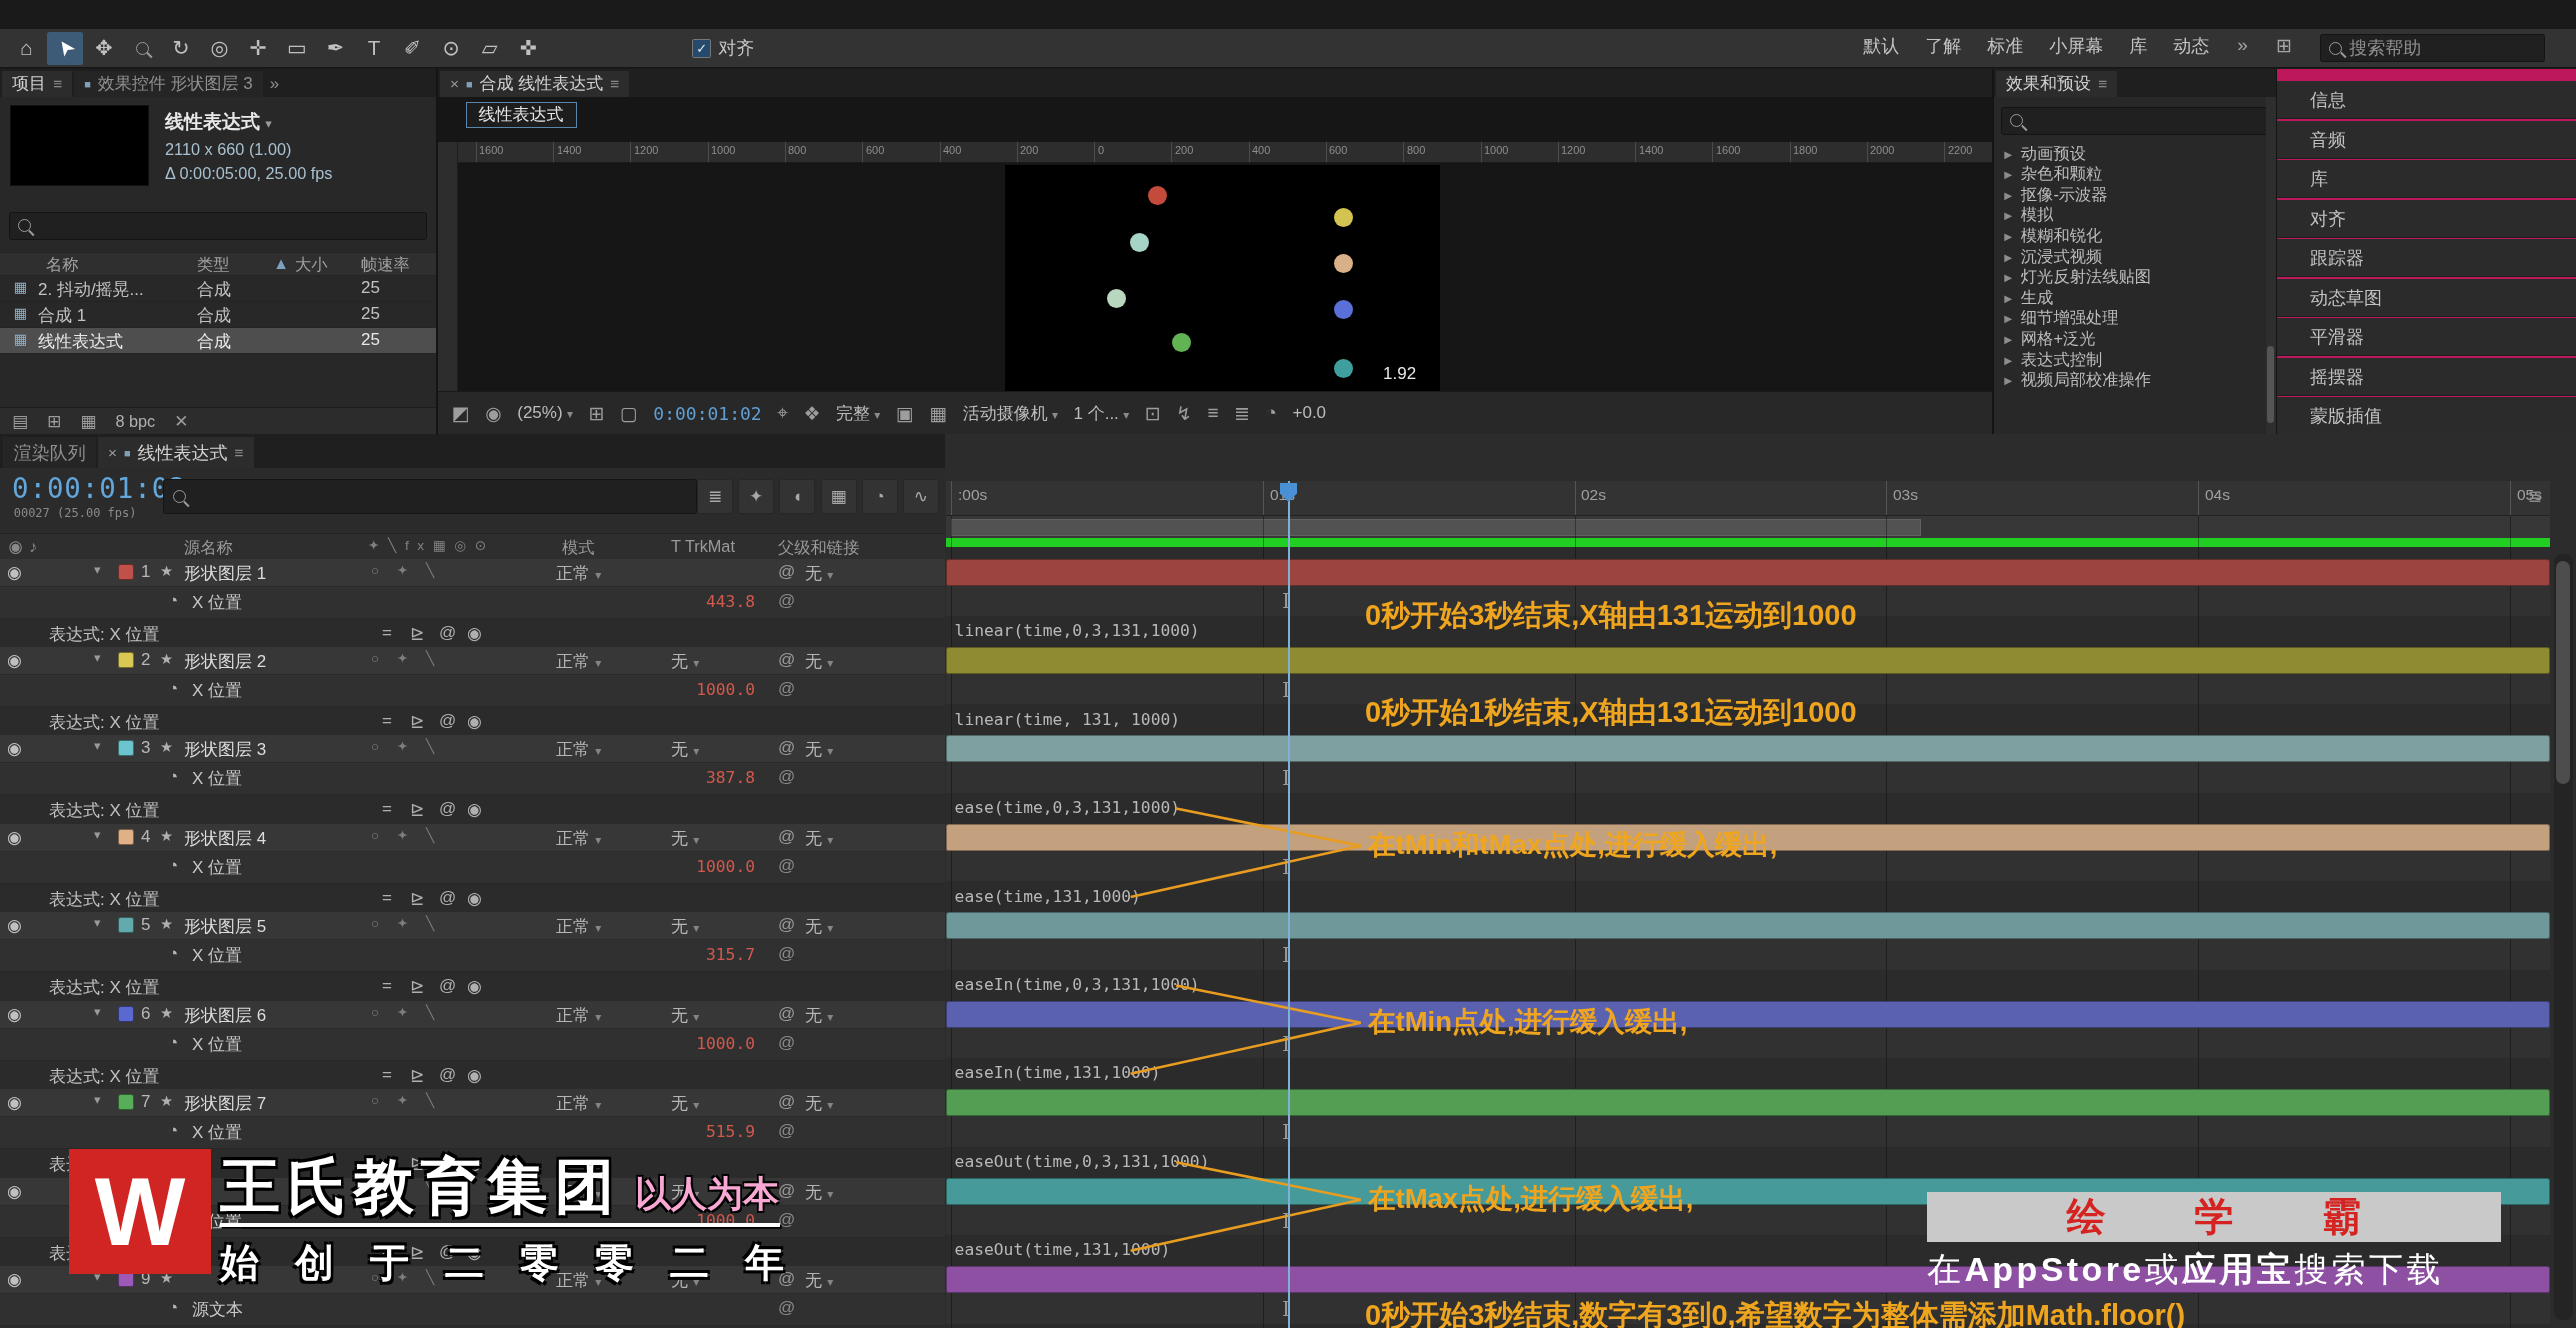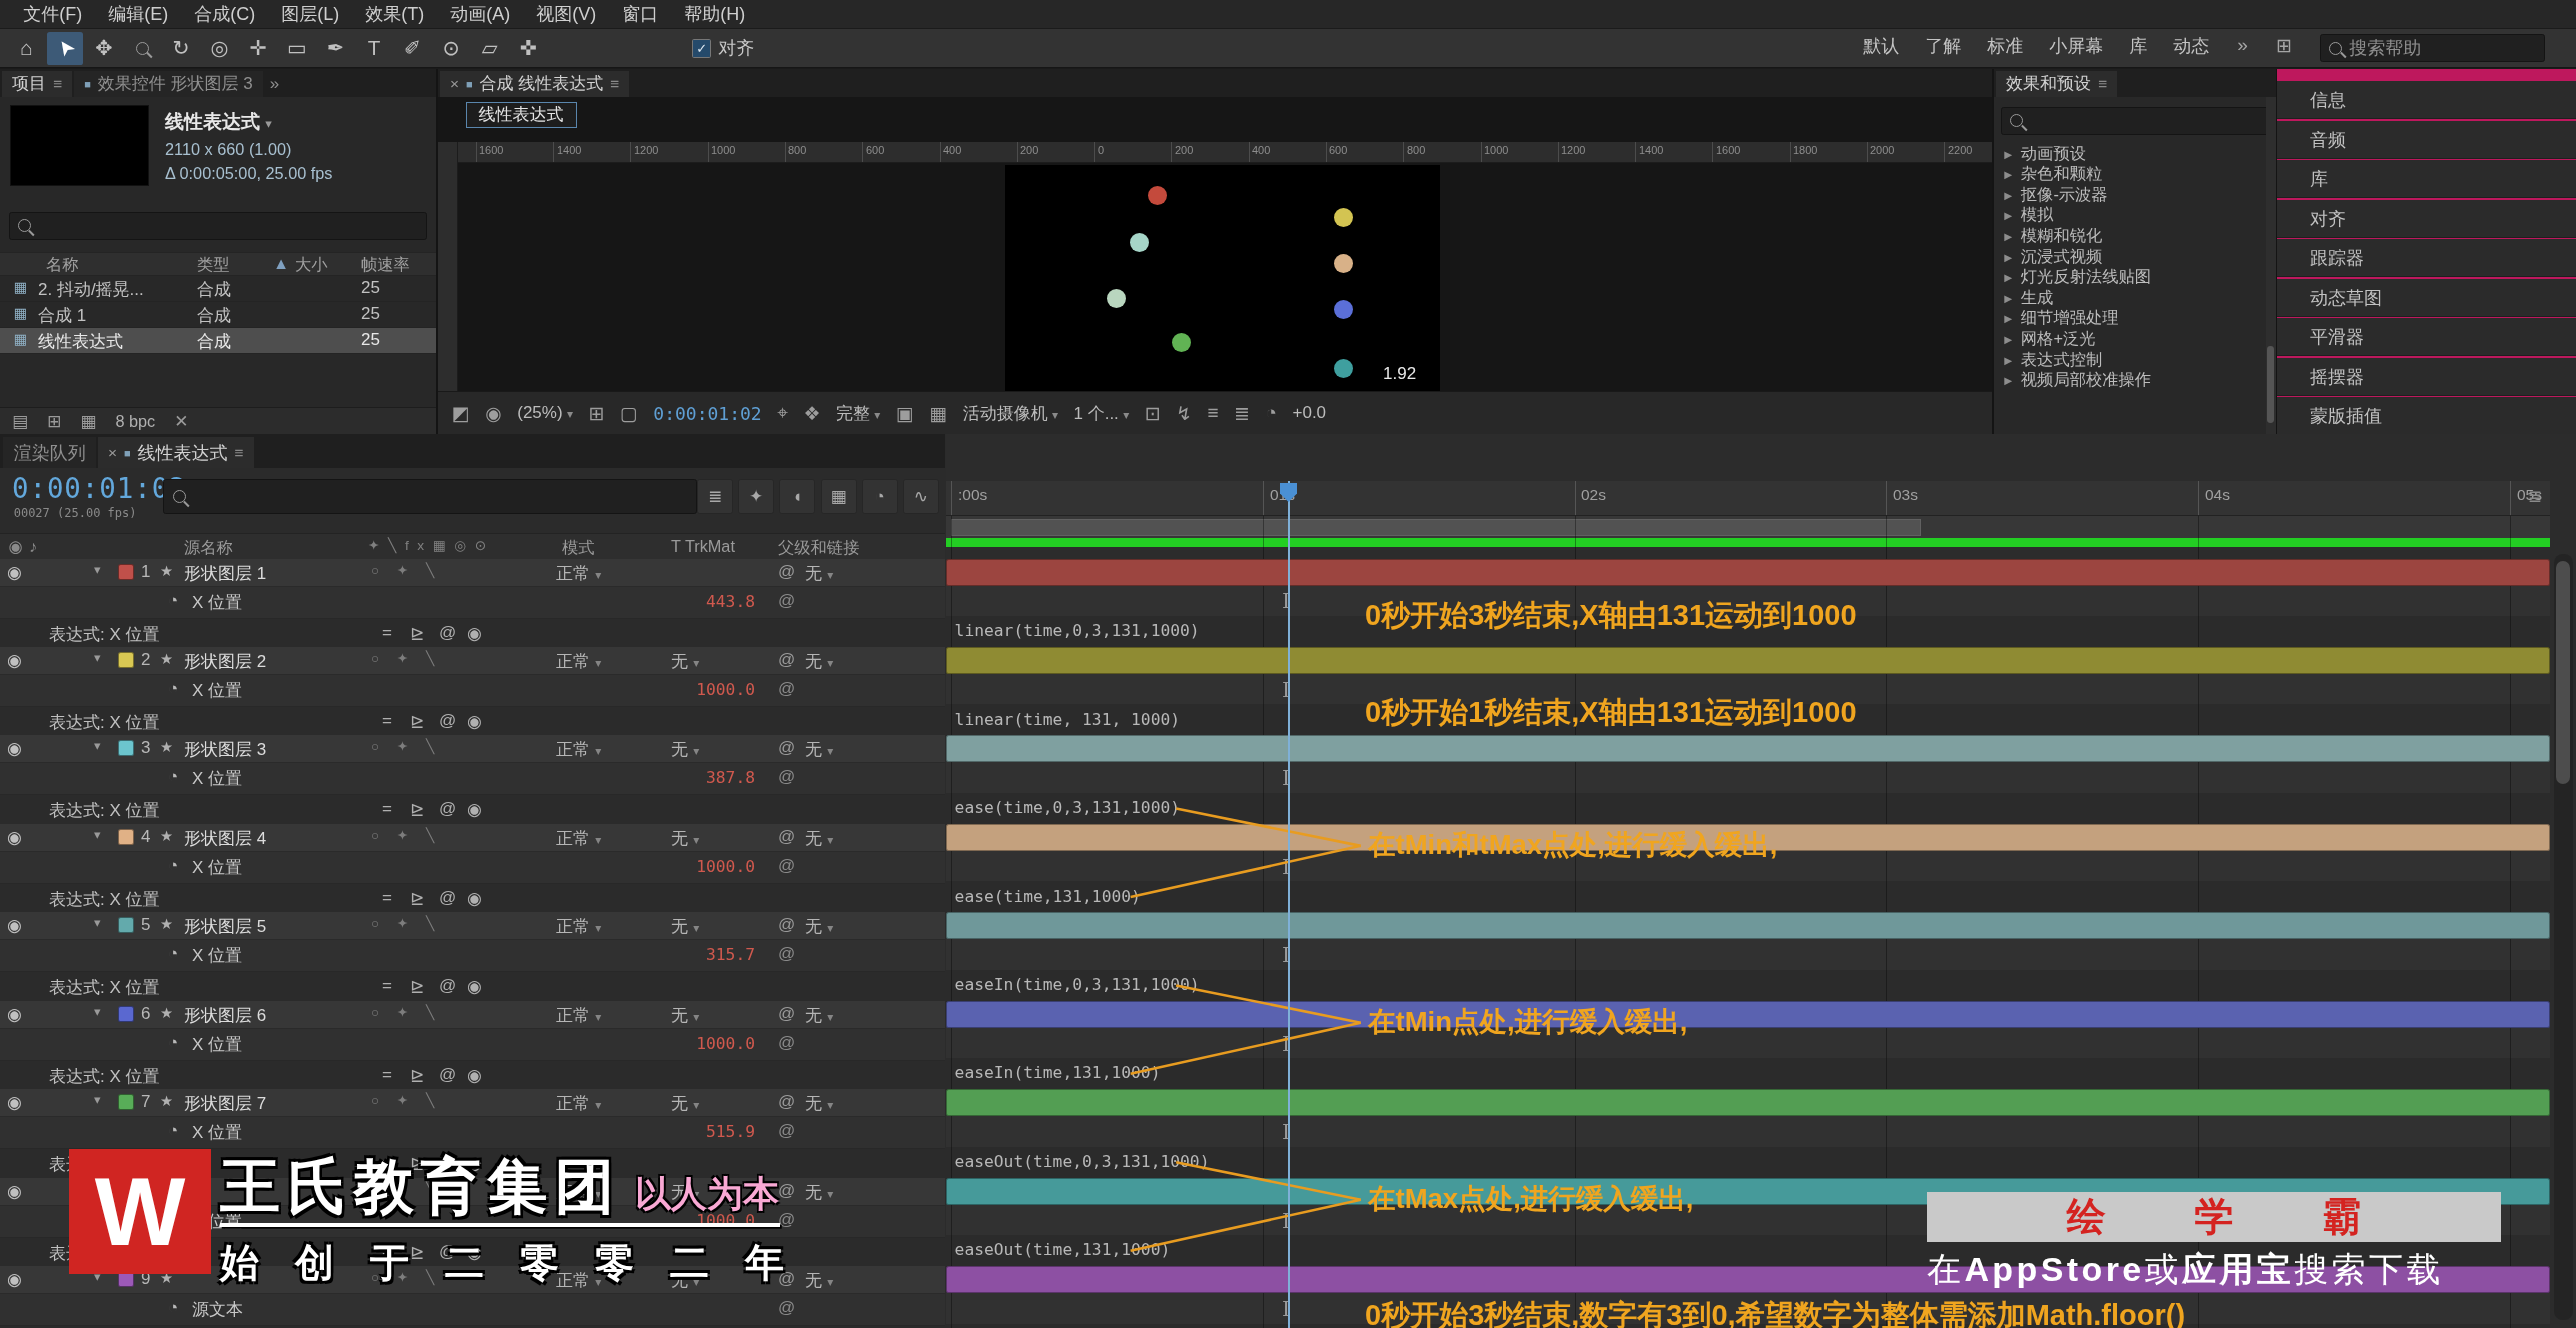--- a/index.html
+++ b/index.html
@@ -122,31 +122,20 @@
 .promobox{left:1927px;top:1192px;width:574px;height:50px;background:#c9c9c9;display:flex;align-items:center;justify-content:center;}
 .promobrand{font-size:39px;font-weight:900;color:#d42320;letter-spacing:39px;text-indent:39px;}
 .promo2{left:1927px;top:1247px;font-size:34px;color:#fff;letter-spacing:3.4px;white-space:nowrap;}
 .promo2 b{font-weight:900;}
 </style>
 </head>
 <body>
 
 <div class="app">
 
-  <div class="menubar" id="menubar">
-      <span class="menu-item">文件(F)</span>
-      <span class="menu-item">编辑(E)</span>
-      <span class="menu-item">合成(C)</span>
-      <span class="menu-item">图层(L)</span>
-      <span class="menu-item">效果(T)</span>
-      <span class="menu-item">动画(A)</span>
-      <span class="menu-item">视图(V)</span>
-      <span class="menu-item">窗口</span>
-      <span class="menu-item">帮助(H)</span>
-    </div>
 
   <div class="toolbar">
     <div class="tools" id="tools">
         <div class="tool">⌂</div>
         <div class="tool active">
           <span class="rot">➤</span>
         </div>
         <div class="tool">✥</div>
         <div class="tool">
           <span class="mag"></span>

